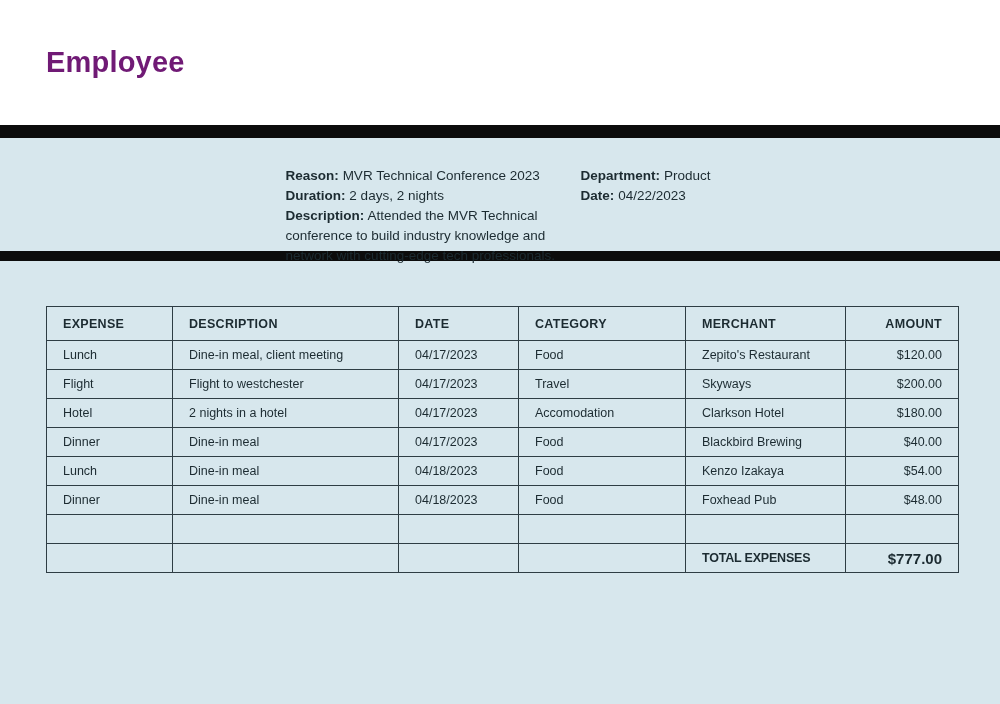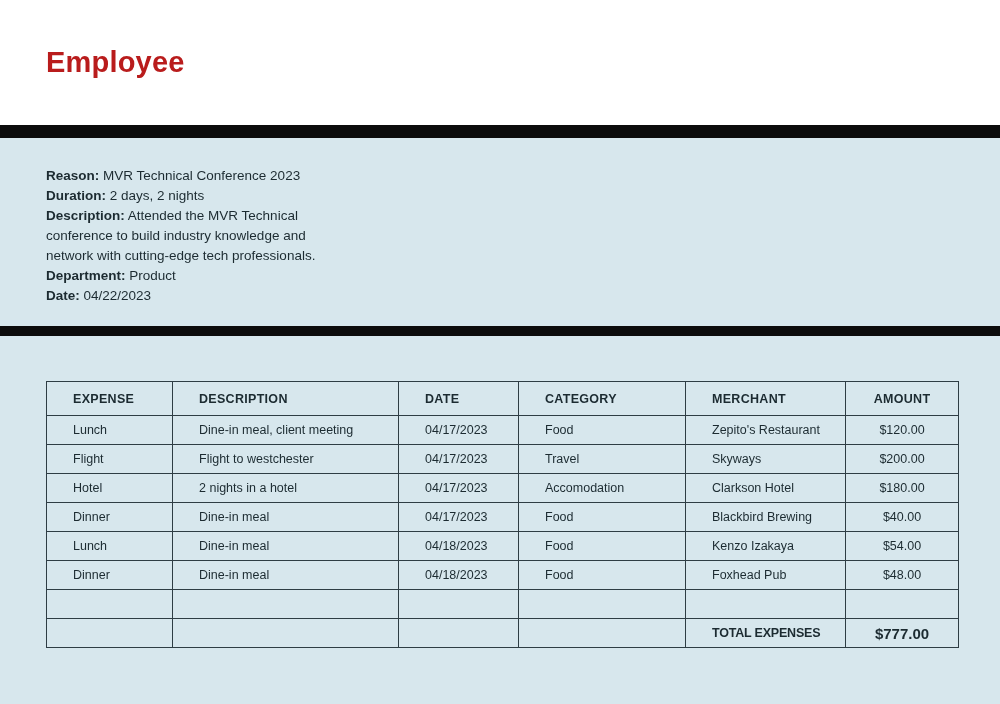--- a/index.html
+++ b/index.html
@@ -11,54 +11,54 @@
     position:relative;overflow:hidden;
     margin:0 auto;
   }
   
   .title-band{
     height:125px;background:#ffffff;
     padding:44px 0 0 46px;box-sizing:border-box;
   }
   .page-title{
     margin:0;font-size:29px;line-height:36px;font-weight:700;
-    color:#b91c1c;letter-spacing:.2px;
+    color:#701a75;letter-spacing:.2px;
   }
   
   .bar{width:100%;background:#0c0c0c;}
   .bar-top{height:13px;}
   .bar-bottom{height:10px;}
   
   .info-band{
-    height:188px;box-sizing:border-box;
+    height:113px;box-sizing:border-box;
     padding:28px 50px 0 46px;
-    display:flex;justify-content:flex-start;align-items:flex-start;
-    font-size:13.5px;line-height:20px;flex-direction:column;
+    display:flex;justify-content:center;align-items:flex-start;
+    font-size:13.5px;line-height:20px;
   }
   .info-left{width:295px;}
   .info-right{text-align:left;}
   .info-line{margin:0;}
   .lbl{font-weight:700;}
   
   .table-band{padding:45px 0 0 46px;box-sizing:border-box;}
   table.expense-table{
     border-collapse:collapse;width:912px;table-layout:fixed;
     font-size:12.5px;color:#1c2b31;
   }
   .expense-table th,.expense-table td{
     border:1px solid #2e3d44;
-    padding:0 26px;height:28px;
+    padding:0 16px;height:28px;
     text-align:left;font-weight:400;
     overflow:hidden;white-space:nowrap;
     background:transparent;
   }
   .expense-table thead th{
     height:33px;font-weight:700;letter-spacing:.3px;font-size:12.5px;
   }
-  .expense-table .amt{text-align:center;}
+  .expense-table .amt{text-align:right;}
   .expense-table .total-label{font-weight:700;letter-spacing:-.2px;}
   .expense-table .total-amount{font-weight:700;font-size:15px;}
 </style>
 </head>
 <body>
 
 <div class="page">
 
   <header class="title-band">
     <h1 class="page-title">

